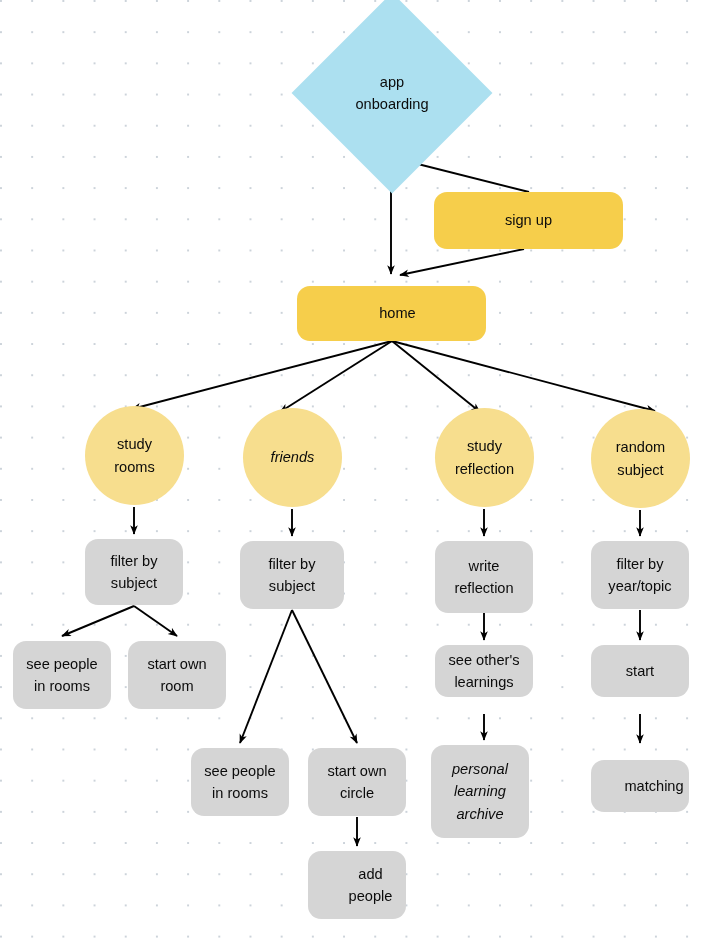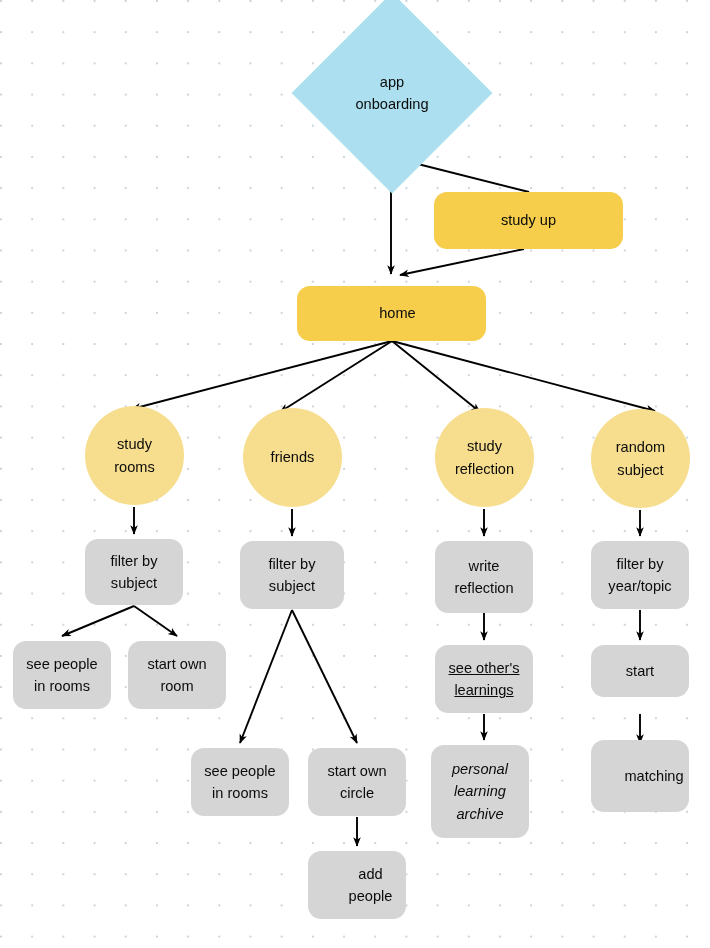--- a/index.html
+++ b/index.html
@@ -111,48 +111,48 @@
         <path d="M 357,817 L 357,846" stroke="#000000" stroke-width="1.9" fill="none" marker-end="url(#arrowhead)"></path>
       </g>
   </svg>
 
   <div id="node-layer">
       <div class="node-diamond-wrap" style="left: 321px; top: 22px; width: 142px; height: 142px;">
         <div class="node-diamond-shape" style="background: rgb(172, 224, 240);"></div>
         <div class="node-diamond-label">app
 onboarding</div>
       </div>
-      <div class="node node-rect" style="left: 434px; top: 192px; width: 189px; height: 57px; background: rgb(246, 206, 75);">study up</div>
+      <div class="node node-rect" style="left: 434px; top: 192px; width: 189px; height: 57px; background: rgb(246, 206, 75);">sign up</div>
       <div class="node node-rect" style="left: 297px; top: 286px; width: 189px; height: 55px; background: rgb(246, 206, 75); padding-left: 12px;">home</div>
       <div class="node node-circle" style="left: 85px; top: 406px; width: 99px; height: 99px; background: rgb(247, 222, 142);">study
 rooms</div>
-      <div class="node node-circle" style="left: 243px; top: 408px; width: 99px; height: 99px; background: rgb(247, 222, 142);">friends</div>
+      <div class="node node-circle" style="left: 243px; top: 408px; width: 99px; height: 99px; background: rgb(247, 222, 142); font-style: italic;">friends</div>
       <div class="node node-circle" style="left: 435px; top: 408px; width: 99px; height: 99px; background: rgb(247, 222, 142);">study
 reflection</div>
       <div class="node node-circle" style="left: 591px; top: 409px; width: 99px; height: 99px; background: rgb(247, 222, 142);">random
 subject</div>
       <div class="node node-rect" style="left: 85px; top: 539px; width: 98px; height: 66px; background: rgb(213, 213, 213);">filter by
 subject</div>
       <div class="node node-rect" style="left: 240px; top: 541px; width: 104px; height: 68px; background: rgb(213, 213, 213);">filter by
 subject</div>
       <div class="node node-rect" style="left: 435px; top: 541px; width: 98px; height: 72px; background: rgb(213, 213, 213);">write
 reflection</div>
       <div class="node node-rect" style="left: 591px; top: 541px; width: 98px; height: 68px; background: rgb(213, 213, 213);">filter by
 year/topic</div>
       <div class="node node-rect" style="left: 13px; top: 641px; width: 98px; height: 68px; background: rgb(213, 213, 213);">see people
 in rooms</div>
       <div class="node node-rect" style="left: 128px; top: 641px; width: 98px; height: 68px; background: rgb(213, 213, 213);">start own
 room</div>
-      <div class="node node-rect" style="left: 435px; top: 645px; width: 98px; height: 68px; background: rgb(213, 213, 213); text-decoration: underline;">see other's
+      <div class="node node-rect" style="left: 435px; top: 645px; width: 98px; height: 52px; background: rgb(213, 213, 213);">see other's
 learnings</div>
       <div class="node node-rect" style="left: 591px; top: 645px; width: 98px; height: 52px; background: rgb(213, 213, 213);">start</div>
       <div class="node node-rect" style="left: 191px; top: 748px; width: 98px; height: 68px; background: rgb(213, 213, 213);">see people
 in rooms</div>
       <div class="node node-rect" style="left: 308px; top: 748px; width: 98px; height: 68px; background: rgb(213, 213, 213);">start own
 circle</div>
       <div class="node node-rect" style="left: 431px; top: 745px; width: 98px; height: 93px; background: rgb(213, 213, 213); font-style: italic;">personal
 learning
 archive</div>
-      <div class="node node-rect" style="left: 591px; top: 740px; width: 98px; height: 72px; background: rgb(213, 213, 213); padding-left: 28px;">matching</div>
+      <div class="node node-rect" style="left: 591px; top: 760px; width: 98px; height: 52px; background: rgb(213, 213, 213); padding-left: 28px;">matching</div>
       <div class="node node-rect" style="left: 308px; top: 851px; width: 98px; height: 68px; background: rgb(213, 213, 213); padding-left: 27px;">add people</div>
     </div>
 
 </div>
 
 </body></html>

